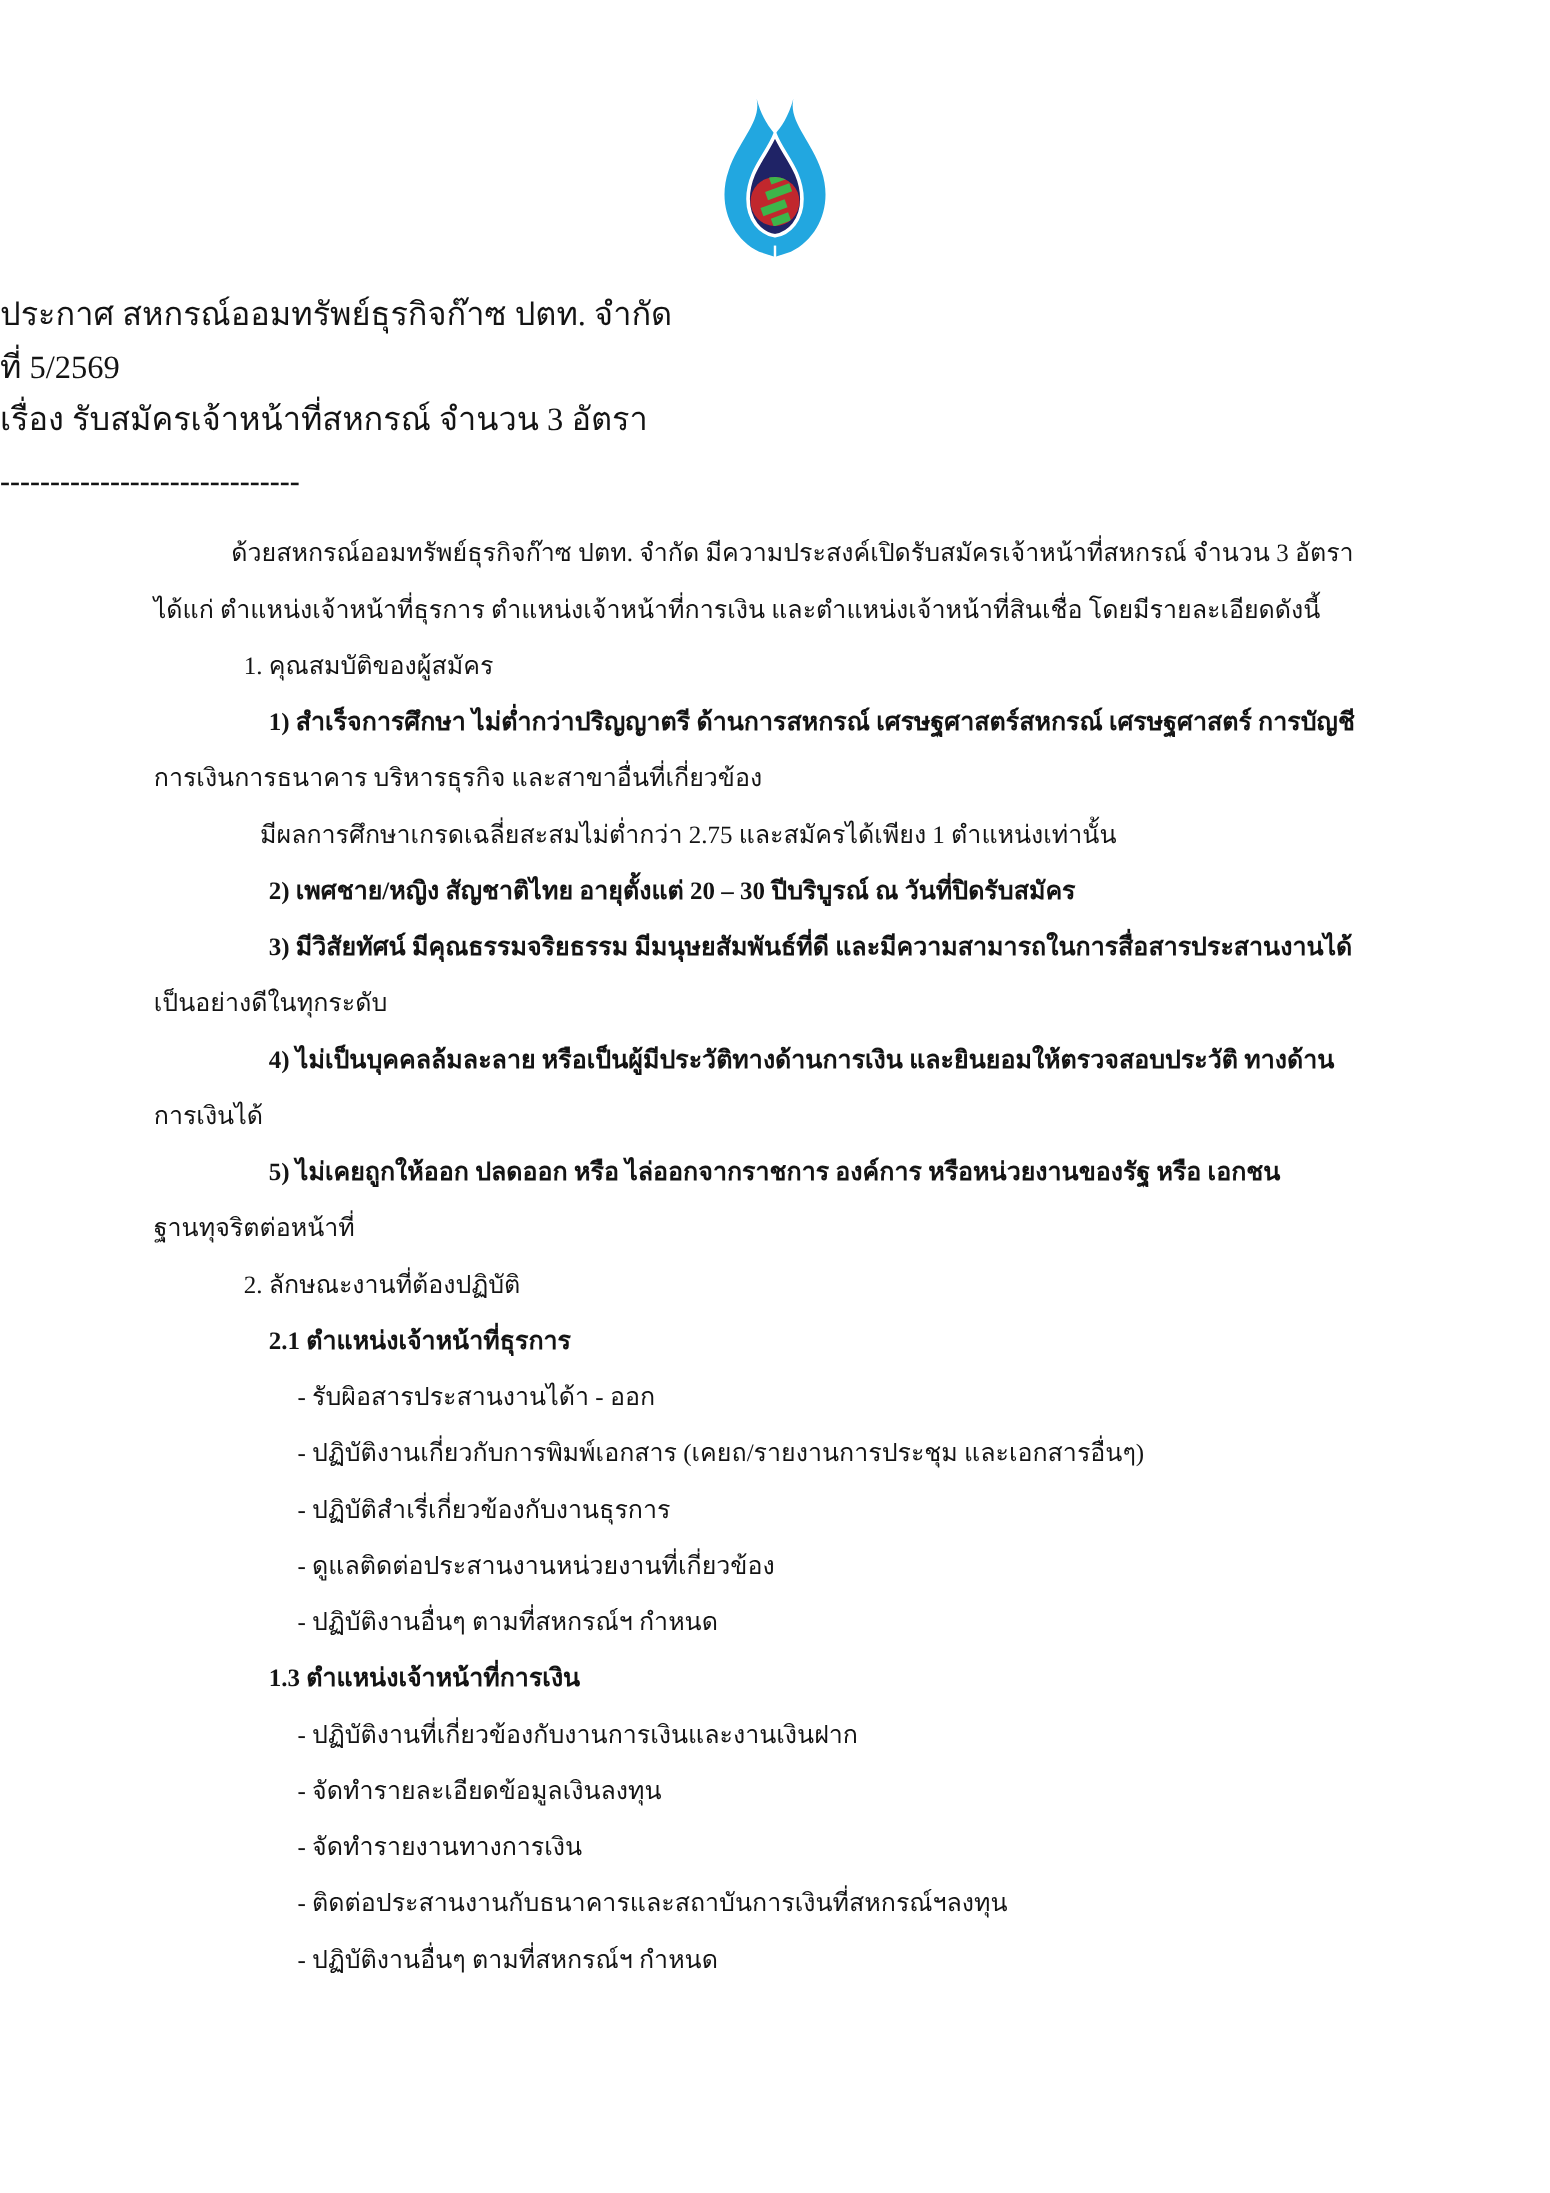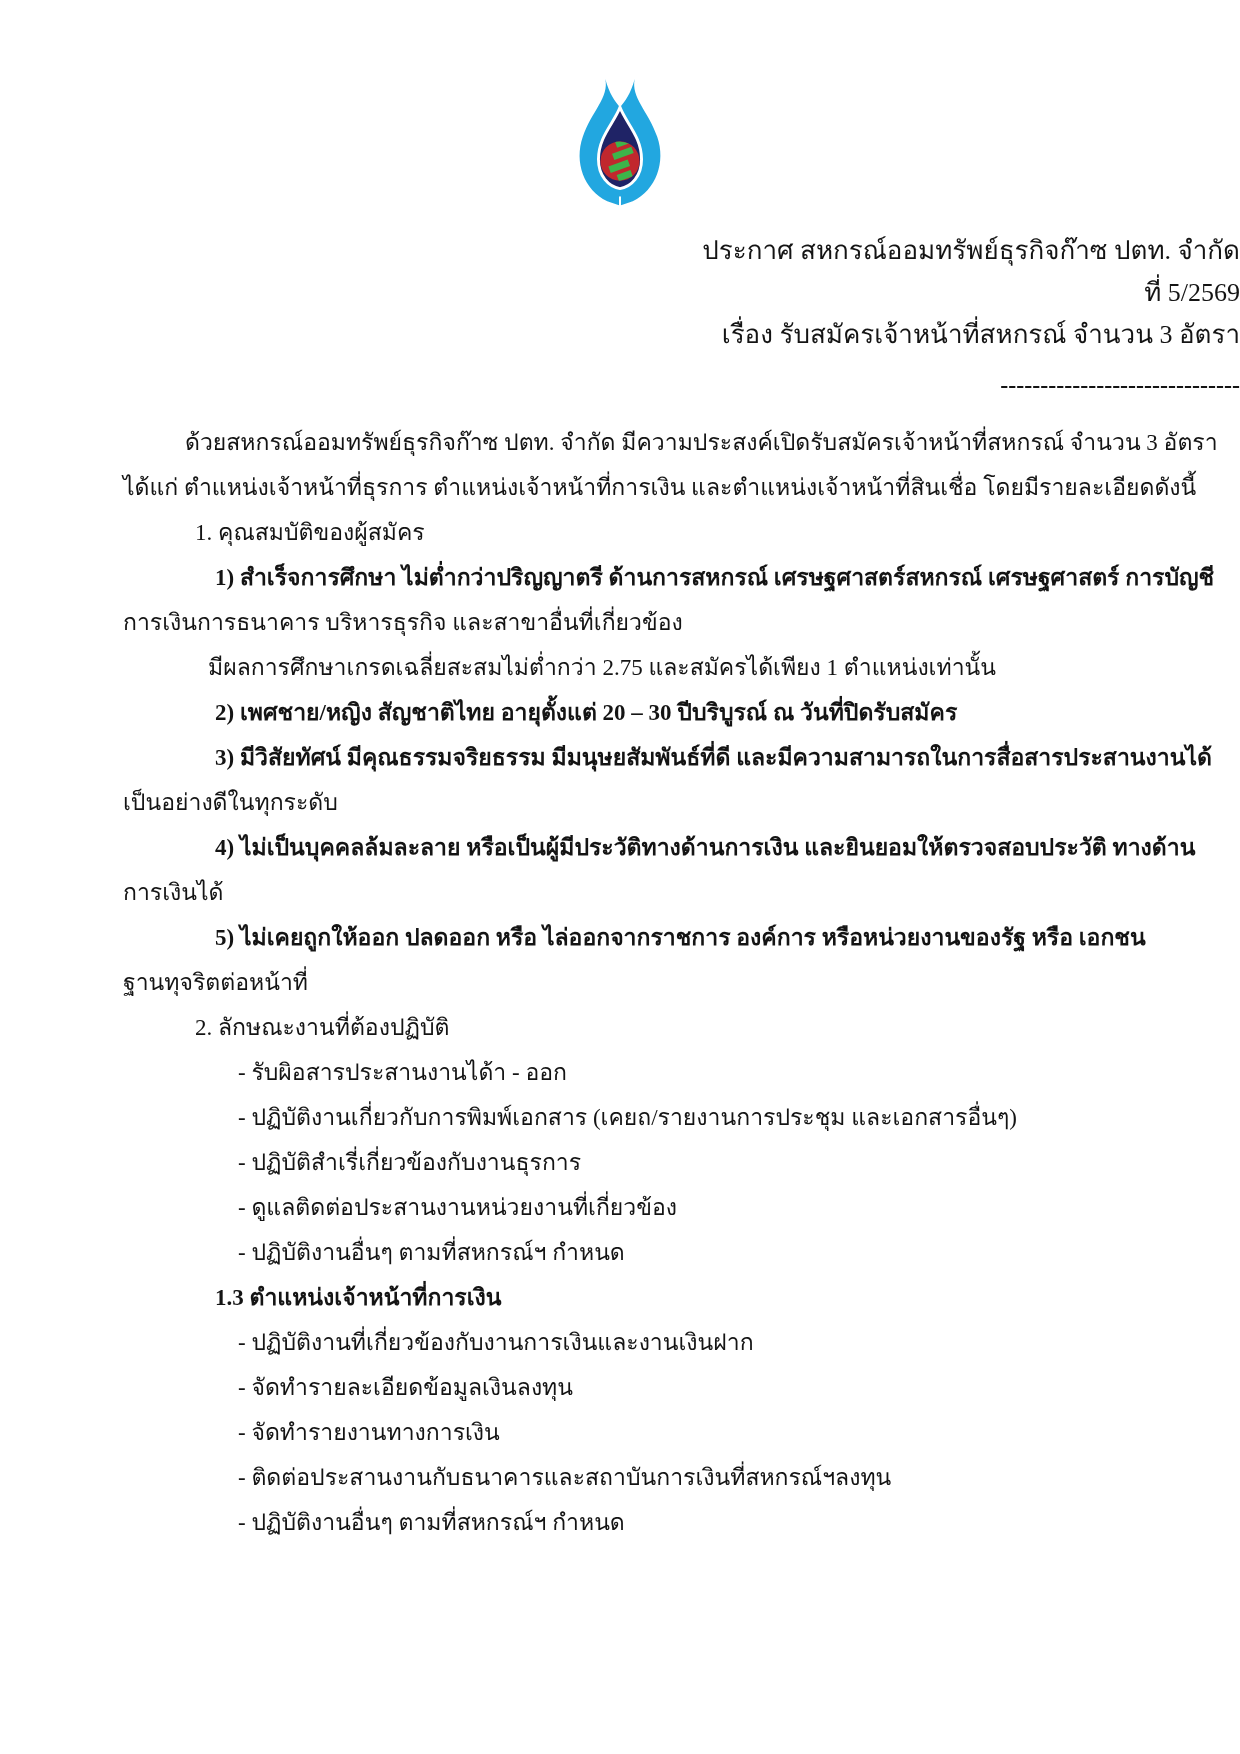--- a/index.html
+++ b/index.html
@@ -12,37 +12,37 @@
     background: #ffffff;
     overflow: hidden;
     font-family: "Liberation Serif", "DejaVu Serif", serif;
     color: #141414;
   }
   .logo-wrap {
     padding-top: 76px;
     text-align: center;
   }
   .logo-wrap svg { display: inline-block; }
-  .header { text-align: right; margin-top: 8px; padding-left: 28px; }
+  .header { text-align: left; margin-top: 8px; }
   .header-line {
     font-size: 26px;
     line-height: 42px;
     white-space: nowrap;
   }
   .separator {
     font-size: 24px;
     font-weight: bold;
     letter-spacing: 0px;
     margin-top: 16px;
     line-height: 26px;
   }
   .doc-body {
     margin-top: 22px;
     padding: 0 123px;
-    font-size: 23px;
+    font-size: 20px;
   }
   .ln {
     line-height: 45px;
     white-space: nowrap;
   }
   .ind-para   { padding-left: 62px; }
   .ind-h      { padding-left: 72px; font-weight: normal; }
   .ind-item   { padding-left: 92px; font-weight: bold; }
   .ind-note   { padding-left: 85px; }
   .ind-sub    { padding-left: 92px; font-weight: bold; }
@@ -94,20 +94,21 @@
     <div class="ln">การเงินการธนาคาร บริหารธุรกิจ และสาขาอื่นที่เกี่ยวข้อง</div>
     <div class="ln ind-note">มีผลการศึกษาเกรดเฉลี่ยสะสมไม่ต่ำกว่า 2.75 และสมัครได้เพียง 1 ตำแหน่งเท่านั้น</div>
     <div class="ln ind-item">2) เพศชาย/หญิง สัญชาติไทย อายุตั้งแต่ 20 – 30  ปีบริบูรณ์ ณ วันที่ปิดรับสมัคร</div>
     <div class="ln ind-item">3) มีวิสัยทัศน์ มีคุณธรรมจริยธรรม มีมนุษยสัมพันธ์ที่ดี และมีความสามารถในการสื่อสารประสานงานได้</div>
     <div class="ln">เป็นอย่างดีในทุกระดับ</div>
     <div class="ln ind-item">4) ไม่เป็นบุคคลล้มละลาย หรือเป็นผู้มีประวัติทางด้านการเงิน และยินยอมให้ตรวจสอบประวัติ ทางด้าน</div>
     <div class="ln">การเงินได้</div>
     <div class="ln ind-item">5) ไม่เคยถูกให้ออก ปลดออก หรือ ไล่ออกจากราชการ องค์การ หรือหน่วยงานของรัฐ หรือ เอกชน</div>
     <div class="ln">ฐานทุจริตต่อหน้าที่</div>
     <div class="ln ind-h">2. ลักษณะงานที่ต้องปฏิบัติ</div>
+    <div class="ln ind-sub">2.1 ตำแหน่งเจ้าหน้าที่ธุรการ</div>
     <div class="ln ind-bullet">- รับผิอสารประสานงานได้า - ออก</div>
     <div class="ln ind-bullet">- ปฏิบัติงานเกี่ยวกับการพิมพ์เอกสาร (เคยถ/รายงานการประชุม และเอกสารอื่นๆ)</div>
     <div class="ln ind-bullet">- ปฏิบัติสำเรี่เกี่ยวข้องกับงานธุรการ</div>
     <div class="ln ind-bullet">- ดูแลติดต่อประสานงานหน่วยงานที่เกี่ยวข้อง</div>
     <div class="ln ind-bullet">- ปฏิบัติงานอื่นๆ ตามที่สหกรณ์ฯ กำหนด</div>
     <div class="ln ind-sub">1.3 ตำแหน่งเจ้าหน้าที่การเงิน</div>
     <div class="ln ind-bullet">- ปฏิบัติงานที่เกี่ยวข้องกับงานการเงินและงานเงินฝาก</div>
     <div class="ln ind-bullet">- จัดทำรายละเอียดข้อมูลเงินลงทุน</div>
     <div class="ln ind-bullet">- จัดทำรายงานทางการเงิน</div>
     <div class="ln ind-bullet">- ติดต่อประสานงานกับธนาคารและสถาบันการเงินที่สหกรณ์ฯลงทุน</div>

